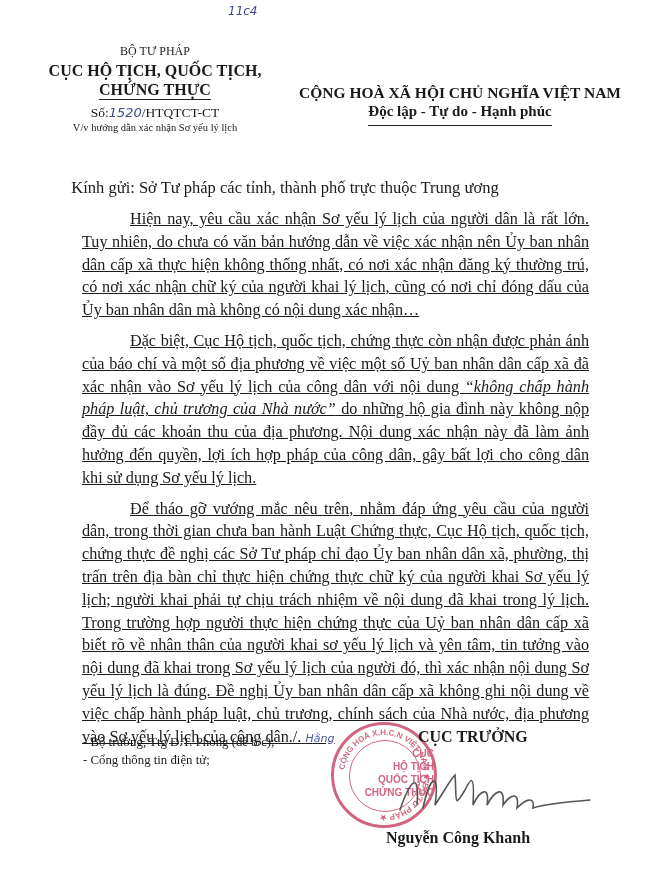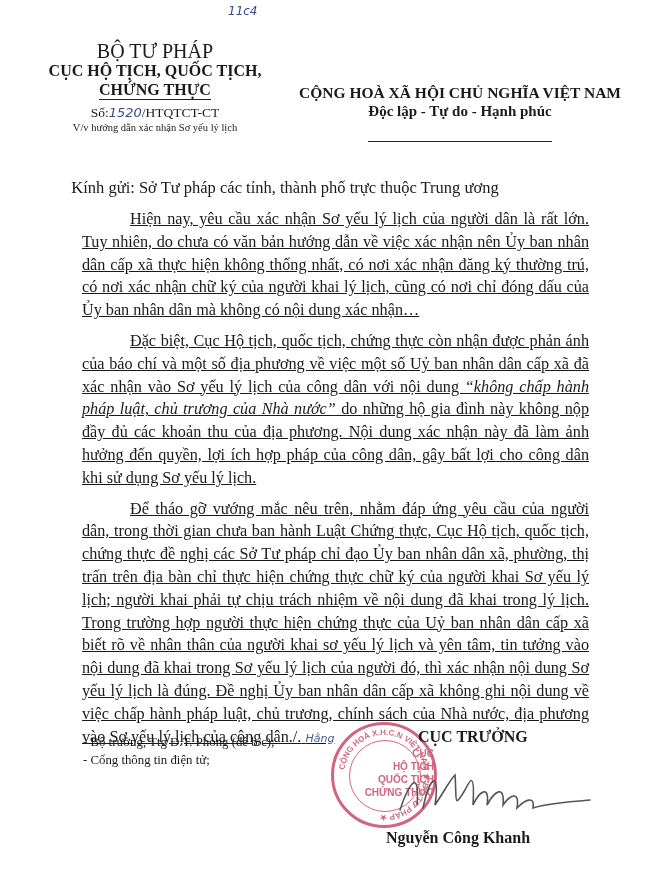--- a/index.html
+++ b/index.html
@@ -2,30 +2,30 @@
 <html><head>
 <meta charset="utf-8">
 <style>
   html, body { margin: 0; padding: 0; background: #ffffff; }
   body { width: 650px; height: 890px; position: relative; overflow: hidden;
          font-family: "Liberation Serif", "DejaVu Serif", serif; color: #1a1a1a; }
   .abs { position: absolute; }
   .hand { font-family: "DejaVu Sans", sans-serif; font-style: italic; color: #3a4a8a; }
   .topnote { left: 228px; top: 4px; font-size: 12px; }
   .left-head { left: 30px; top: 42px; width: 250px; text-align: center; }
-  .lh1 { font-size: 20px; line-height: 19px; }
+  .lh1 { font-size: 12px; line-height: 19px; }
   .lh2 { font-size: 16px; line-height: 19px; font-weight: bold; }
   .lh3 { font-size: 16px; line-height: 19px; font-weight: bold; }
   .lh3 .ul { border-bottom: 1px solid #222; padding-bottom: 1px; }
   .so { font-size: 13.5px; margin-top: 6px; }
   .so .num { font-family: "DejaVu Sans", sans-serif; font-style: italic; color: #3a4a8a; font-size: 13px; }
   .vv { font-size: 10.5px; margin-top: 1px; }
   .right-head { left: 295px; top: 52px; width: 330px; text-align: center; }
   .rh1 { font-size: 15.5px; font-weight: bold; line-height: 18px; white-space: nowrap; margin-top: 32px; }
-  .rh2 { font-size: 15px; font-weight: bold; line-height: 19px; display: inline-block; border-bottom: 1px solid #222; padding-bottom: 20px; }
+  .rh2 { font-size: 15px; font-weight: bold; line-height: 19px; display: inline-block; border-bottom: 1px solid #222; padding-bottom: 4px; }
   .date { font-size: 14px; font-style: italic; margin-top: 18px; }
   .date .num { font-family: "DejaVu Sans", sans-serif; color: #3a4a8a; font-size: 12px; }
   .kinhgui { left: 0; width: 570px; top: 178px; text-align: center; font-size: 16.5px; }
   .body-text { left: 82px; top: 208px; width: 512px; font-size: 16.2px; line-height: 22.8px; text-align: justify; }
   .body-text p { margin: 0 5px 8px 0; text-indent: 48px; text-decoration: underline; }
   .body-text em { font-style: italic; }
   .initial { font-family: "DejaVu Sans", sans-serif; font-style: italic; color: #4a5a9a; font-size: 11px; }
   .recipients { left: 83px; top: 734px; font-size: 12.8px; line-height: 17.5px; }
   .recipients .title { font-weight: bold; font-style: italic; font-size: 14px; }
   .recipients .small { font-size: 10.5px; }

